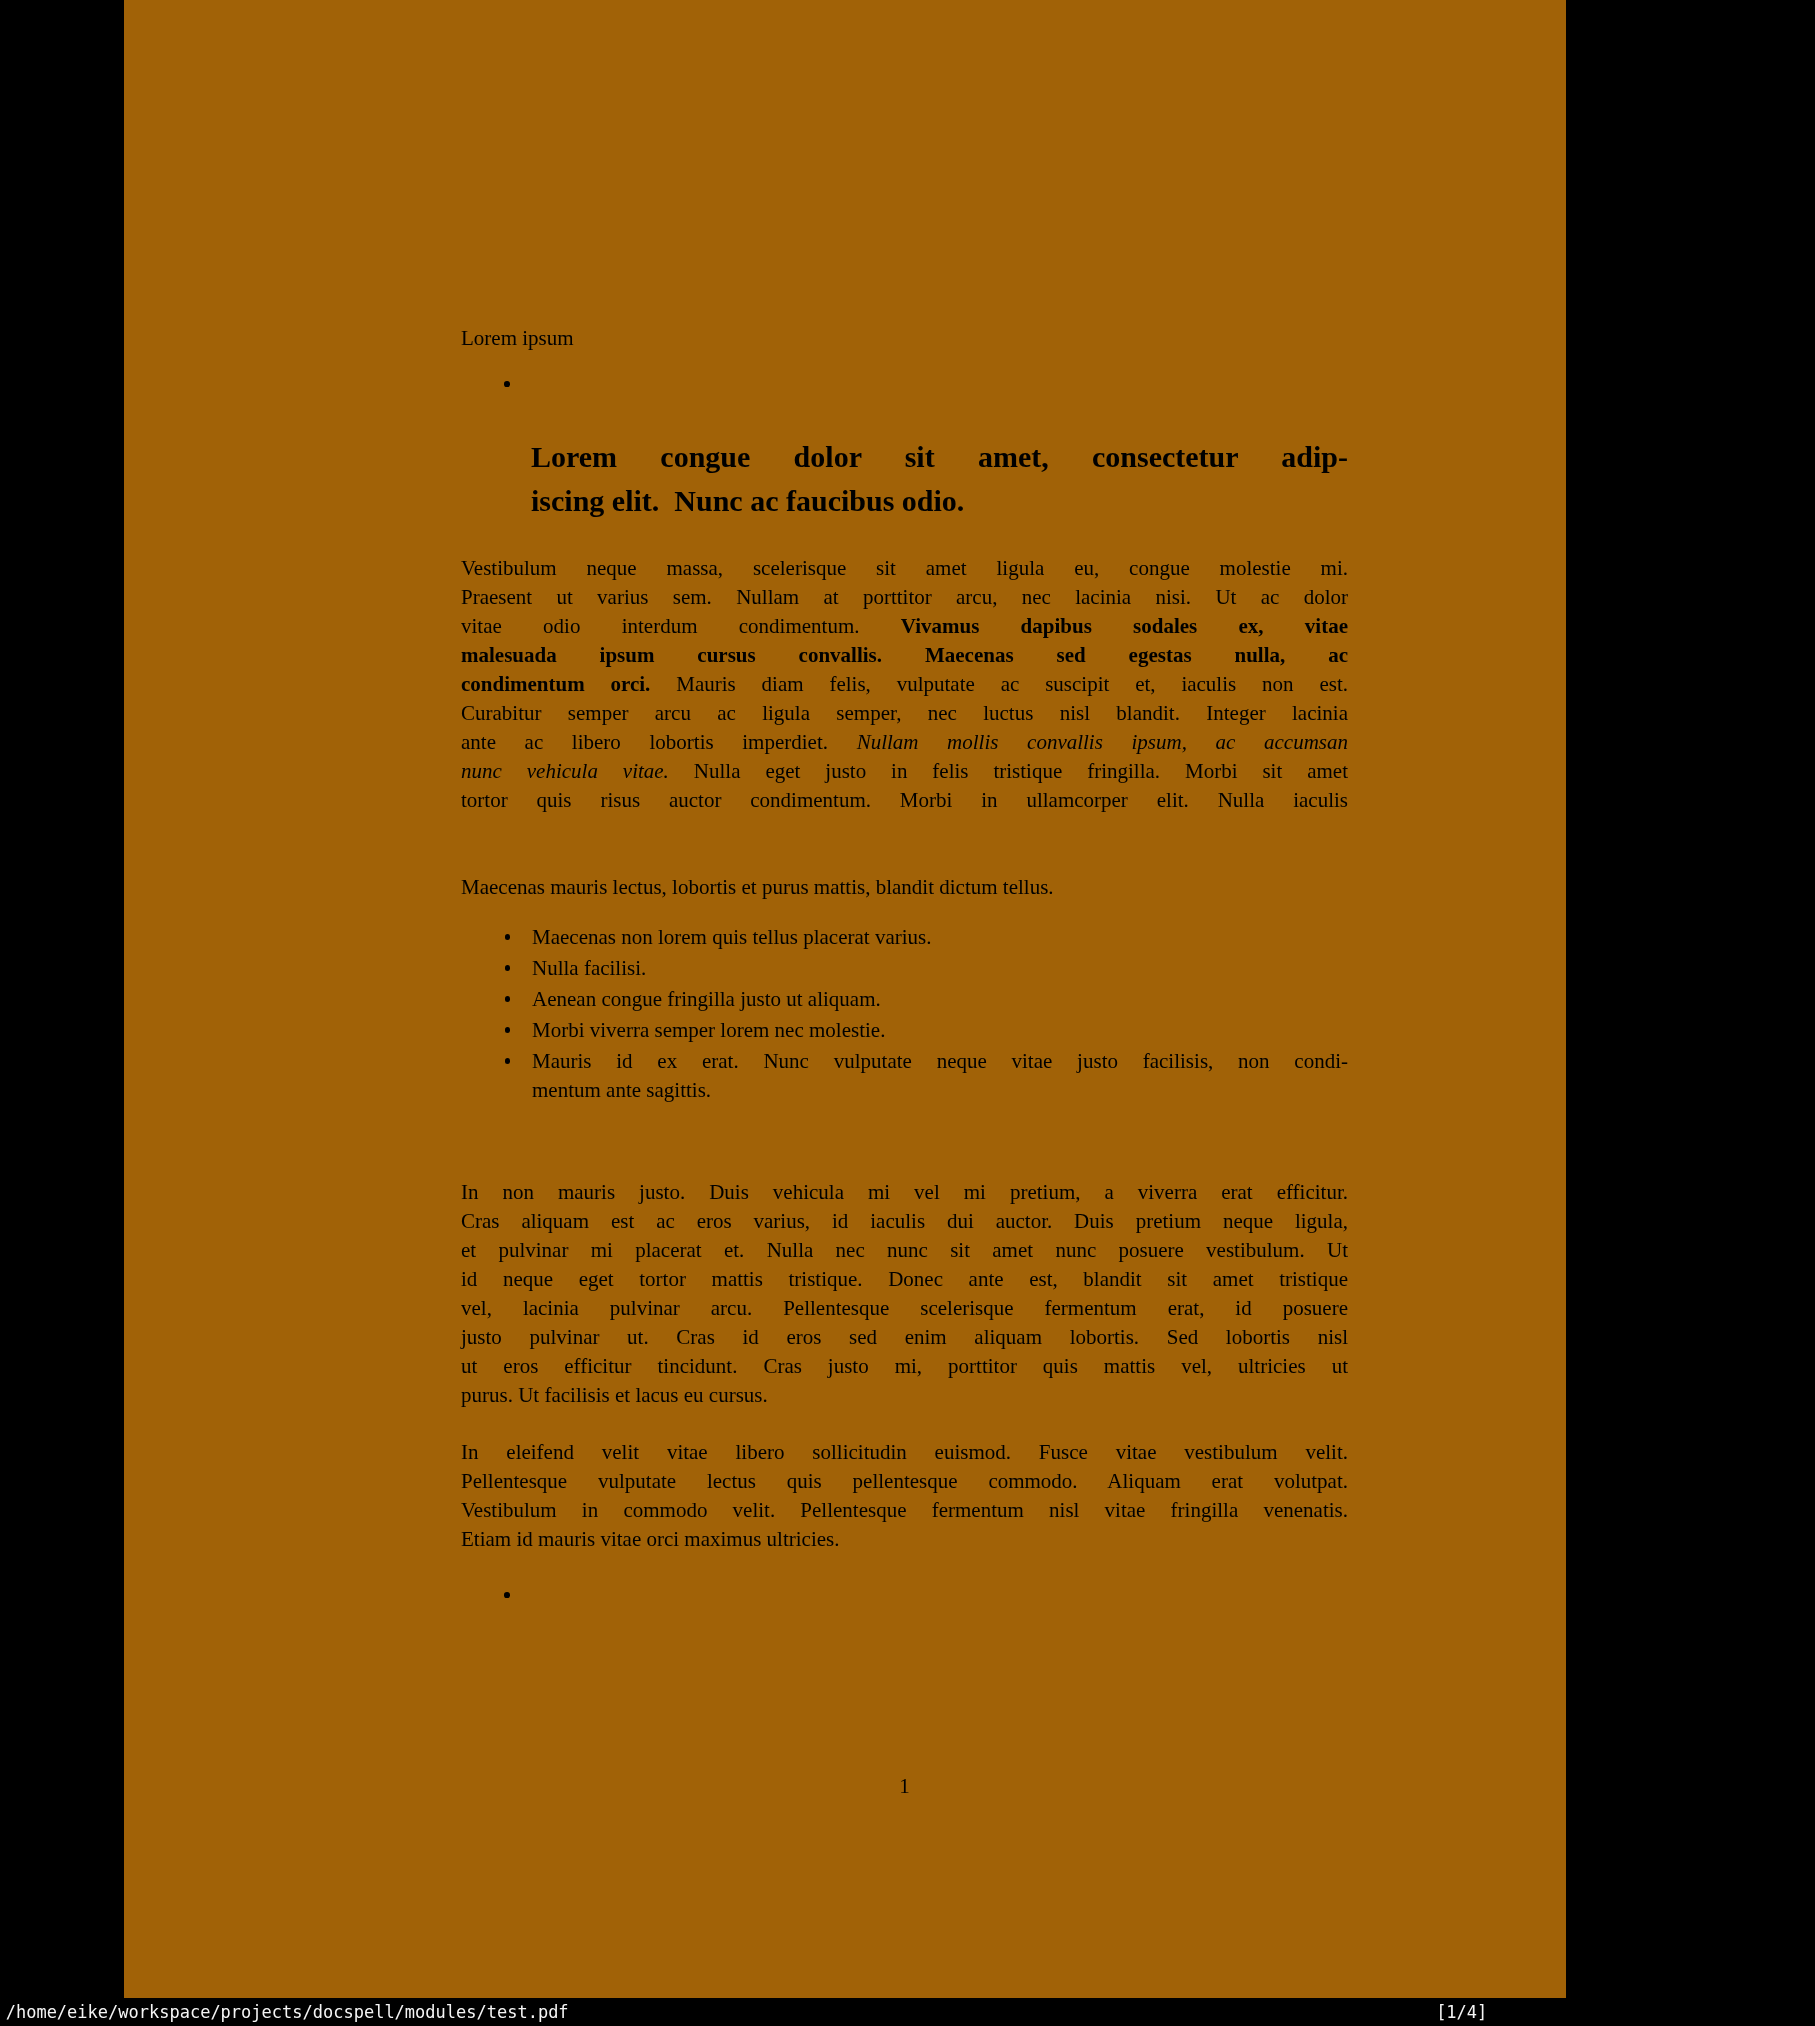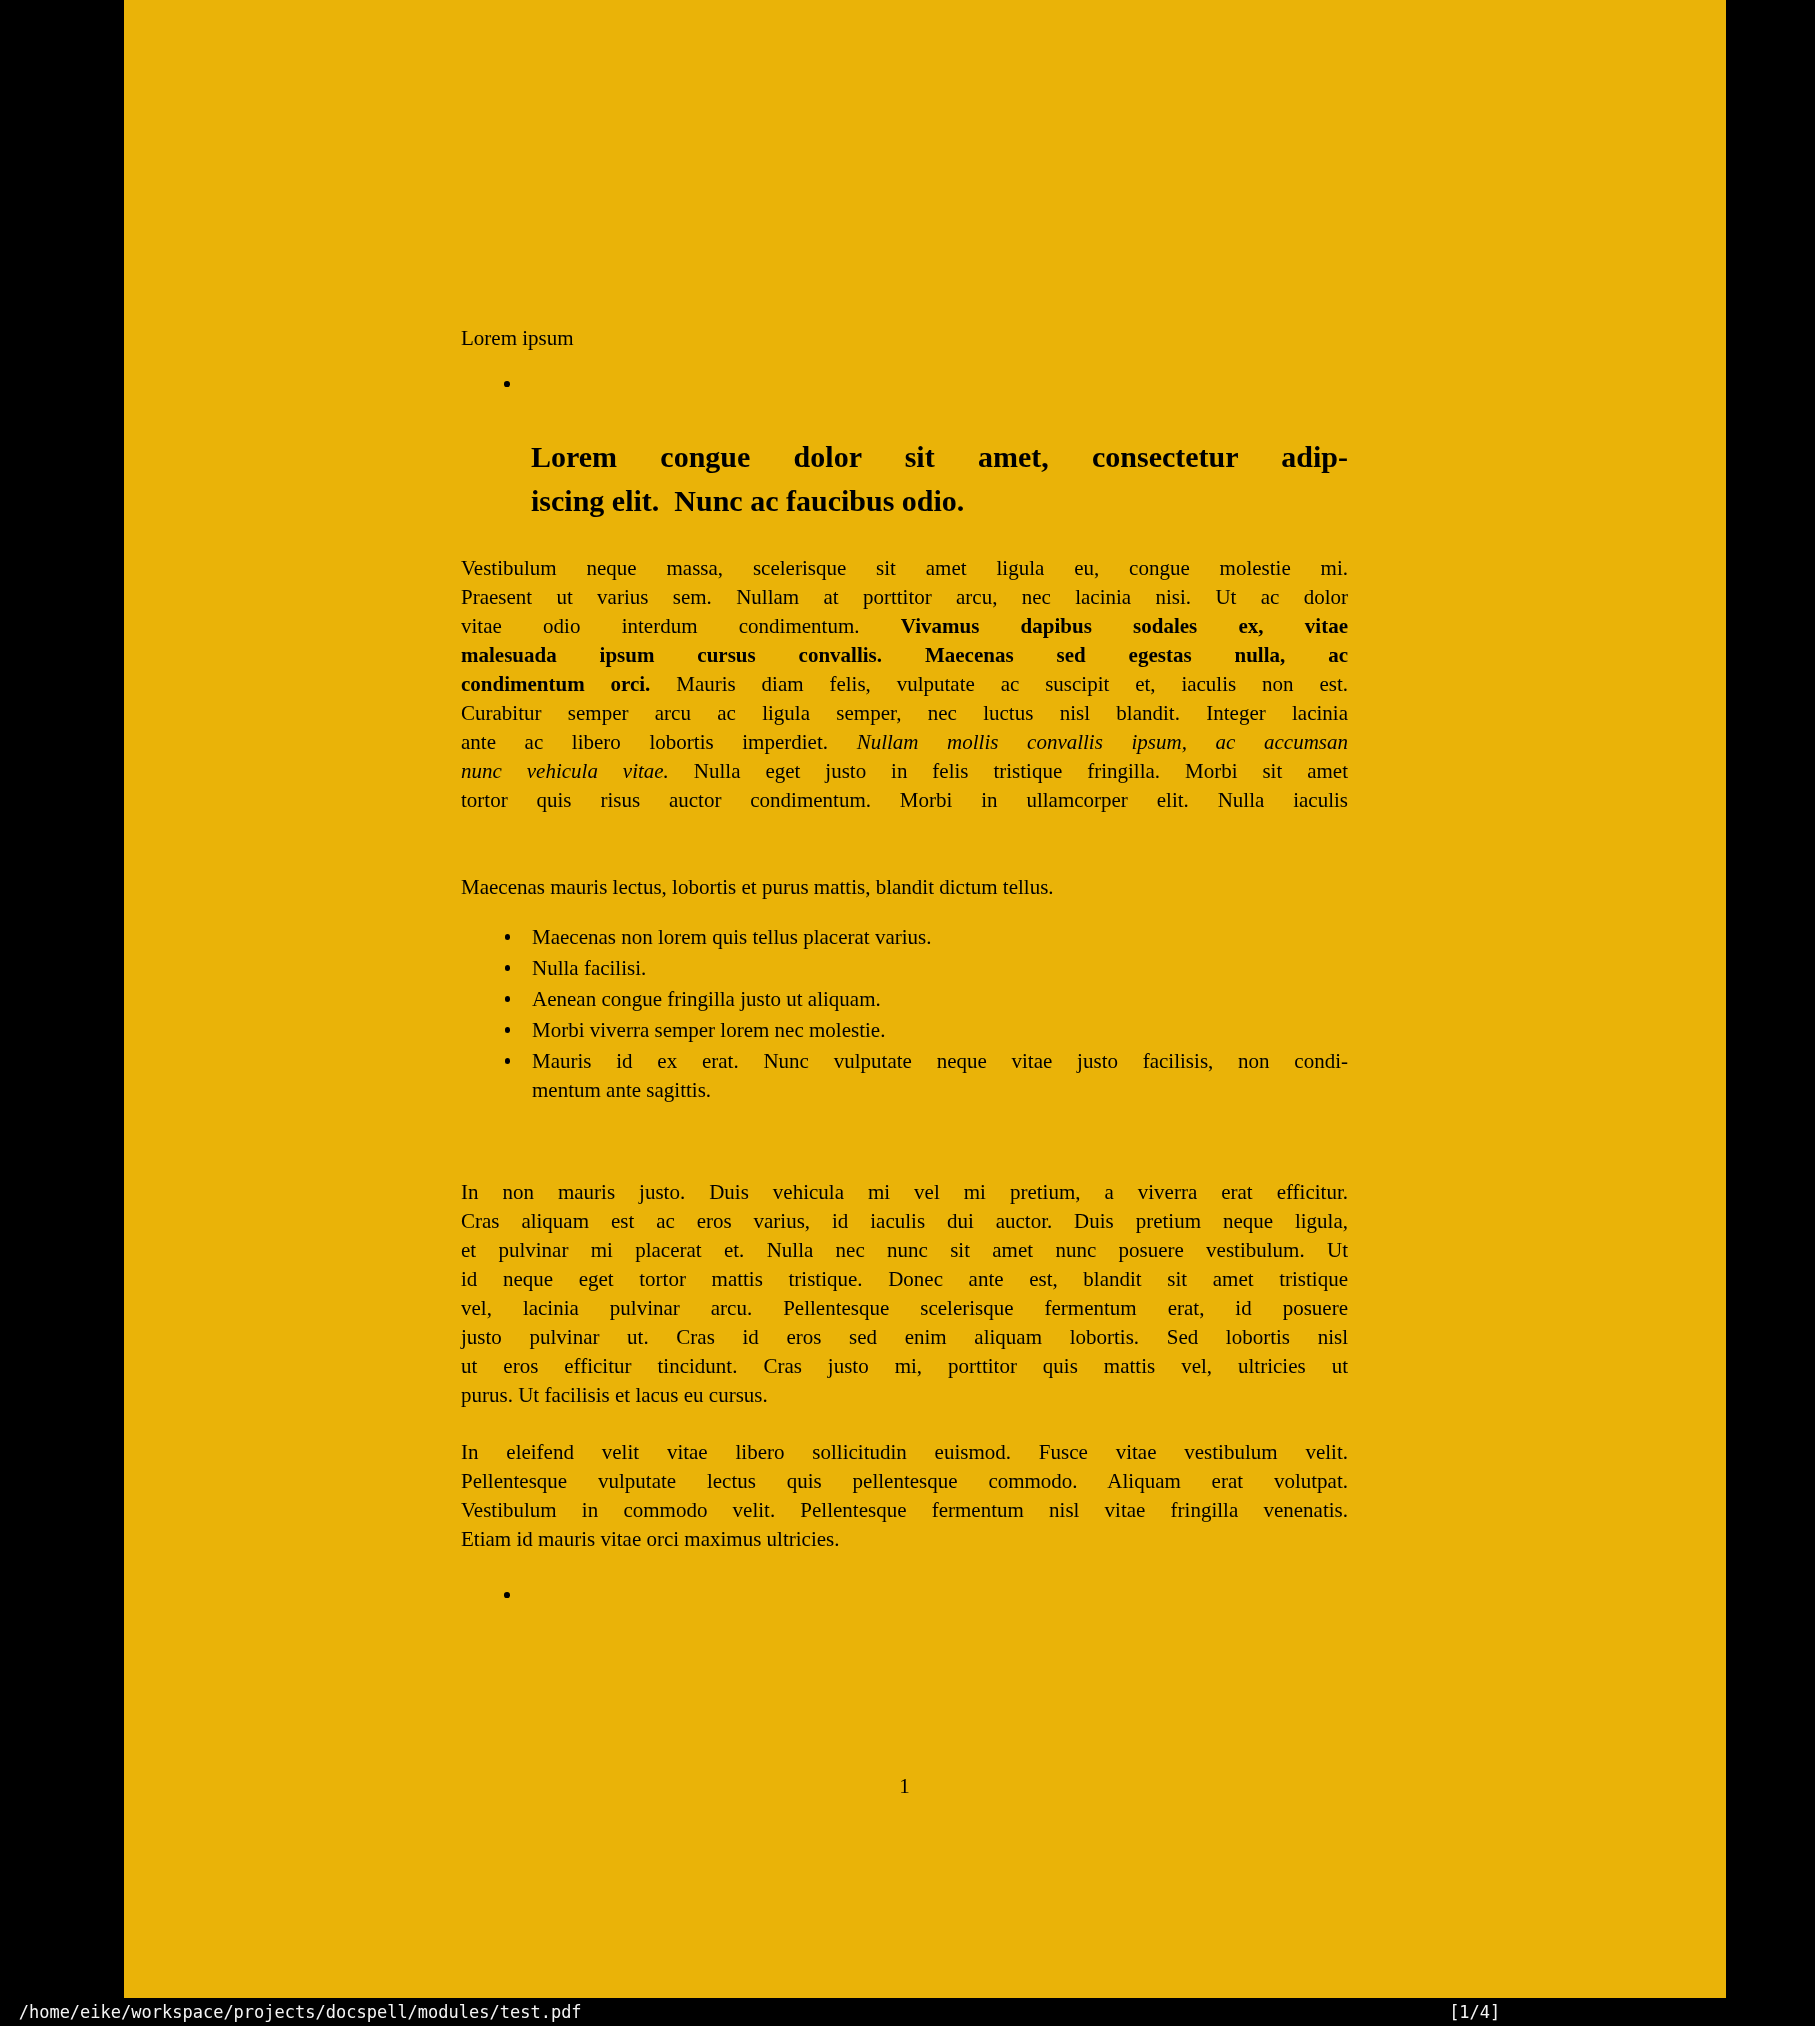--- a/index.html
+++ b/index.html
@@ -5,22 +5,22 @@
   html,body{margin:0;padding:0;}
   body{
     width:1815px;height:2026px;
     background:#000;
     position:relative;
     overflow:hidden;
     font-family:"Liberation Serif","DejaVu Serif",serif;
   }
   .page{
     position:absolute;left:124px;top:0;
-    width:1565px;height:1998px;
-    background:#eab308;color:#000;padding-left:37px;
+    width:1442px;height:1998px;
+    background:#a16207;color:#000;
   }
   .blk{position:absolute;font-size:21px;line-height:29px;color:#000;}
   .blk .ln{white-space:normal;}
   .ln.just{text-align:justify;text-align-last:justify;}
   .b{font-weight:bold;}
   .i{font-style:italic;}
   .bullet{width:5.7px;height:5.7px;border-radius:50%;background:#000;}
   .item{position:relative;margin-bottom:1.9px;}
   .item::before{
     content:"";position:absolute;left:-27.4px;top:11.4px;
@@ -39,21 +39,21 @@
   [data-name="paragraph-3"]{top:1178px;left:337px;width:887px;line-height:29px;}
   [data-name="paragraph-4"]{top:1438px;left:337px;width:887px;line-height:29px;}
   [data-name="empty-bullet-bottom"]{top:1592px;left:380px;}
   [data-name="page-number"]{top:1772px;left:337px;width:887px;text-align:center;}
   .statusbar{
     position:absolute;left:0;bottom:0;width:1493px;height:28px;
     background:#000;color:#f5f5f5;
     font-family:"DejaVu Sans Mono","Liberation Mono",monospace;
     font-size:17px;
     display:flex;align-items:center;justify-content:space-between;
-    padding:0 5.7px;box-sizing:border-box;margin-left:13px;
+    padding:0 5.7px;box-sizing:border-box;
   }
 </style>
 </head>
 <body data-name="viewer-window">
 
 <div class="page" data-name="pdf-page">
   <div data-name="document-content">
       <div class="blk" data-name="intro-line">
         <div class="ln" data-name="text-line"><span>Lorem ipsum</span></div>
       </div>

